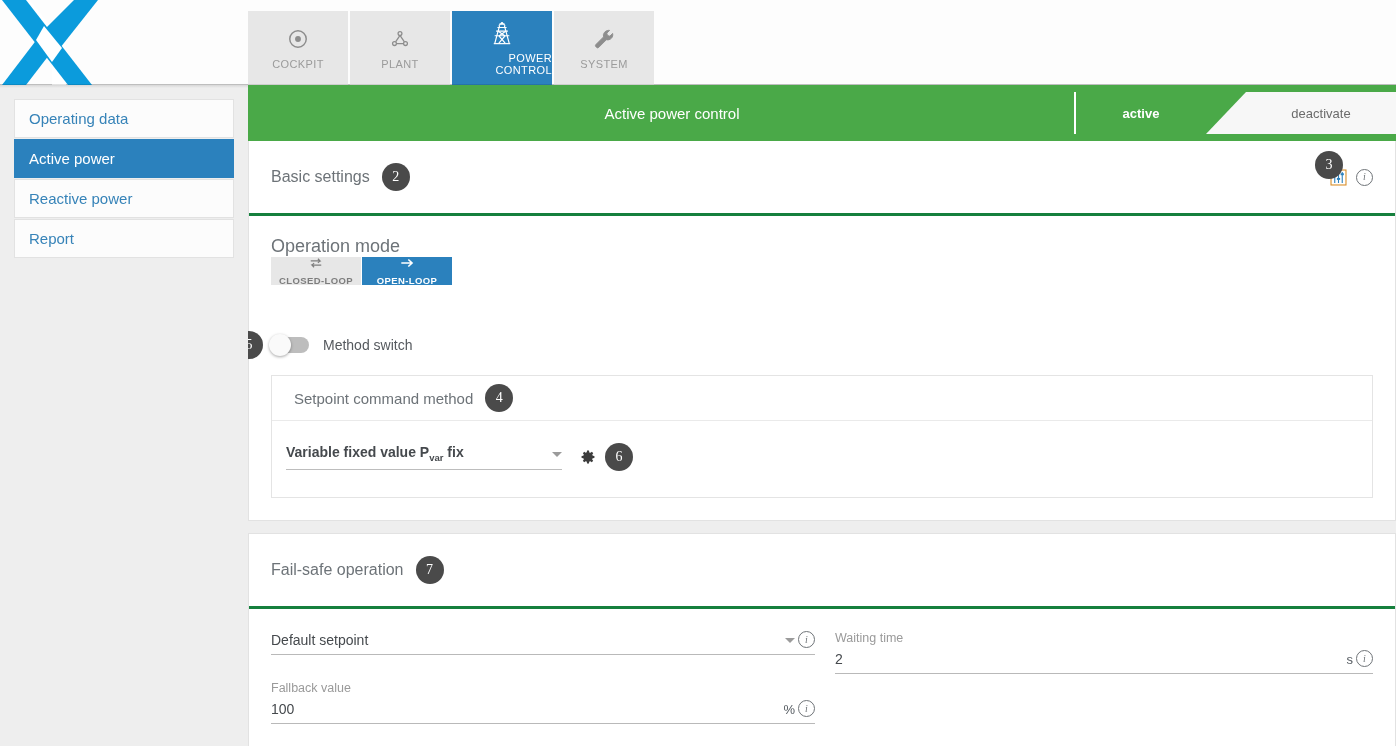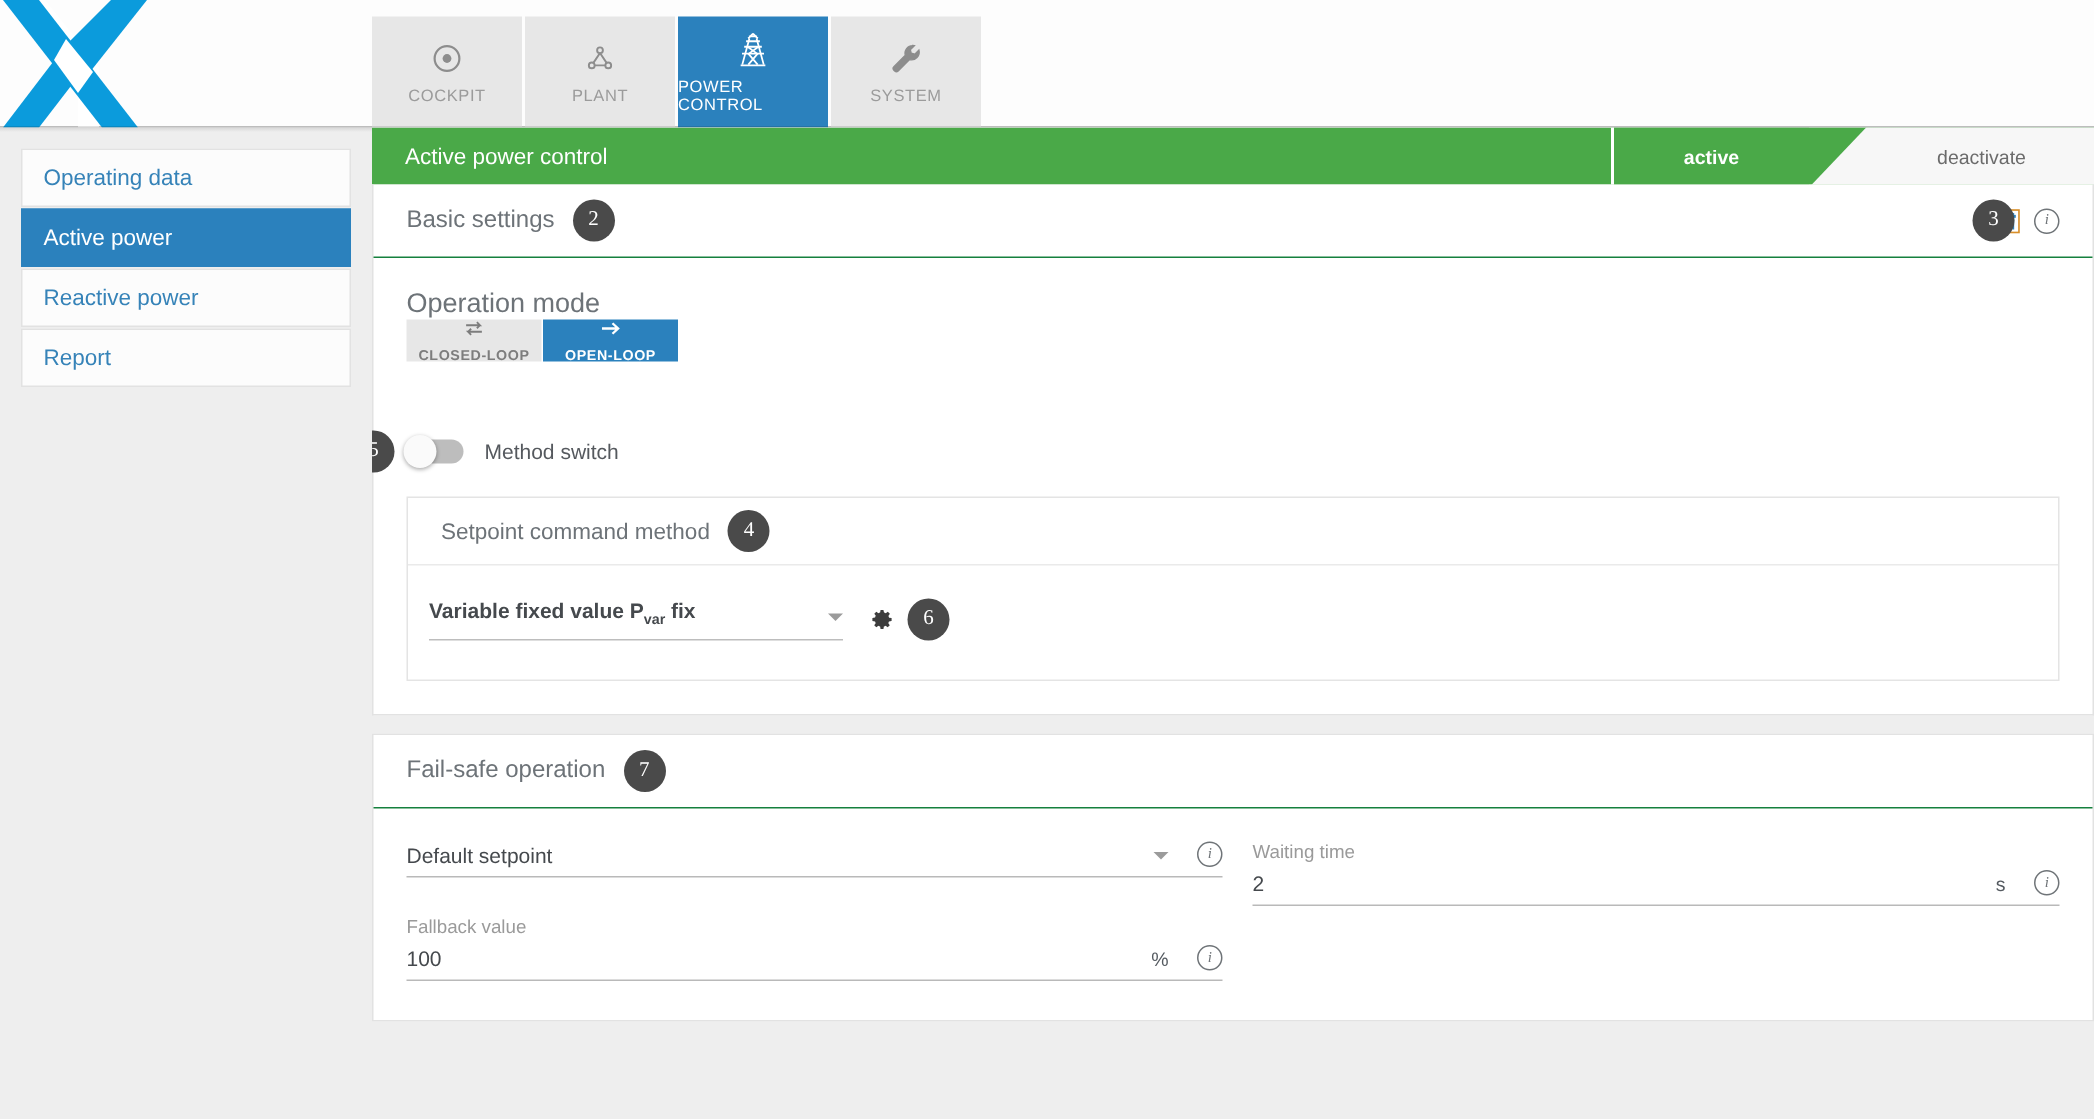--- a/index.html
+++ b/index.html
@@ -19,20 +19,21 @@
 
   
   .topbar {
     position: relative;
     height: 85px;
     background: #fdfdfd;
     border-bottom: 1px solid #d6d6d6;
     box-sizing: border-box;
     display: flex;
     align-items: flex-start;
+    text-align: right;
   }
   .topbar:after {
     content: "";
     position: absolute;
     left: 0; right: 0; bottom: -4px;
     height: 4px;
     background: linear-gradient(to bottom, rgba(0,0,0,.13), rgba(0,0,0,0));
   }
   .logo-box {
     width: 100px;
@@ -110,26 +111,27 @@
   .content {
     flex: 1;
     position: relative;
     background: #eeeeee;
     overflow: hidden;
   }
 
   
   .status-bar {
     position: relative;
-    height: 38px;
+    height: 56px;
     background: #4caf50;
     background: #4aa948;
     display: flex;
     align-items: center;
     overflow: hidden;
+    text-align: center;
   }
   .status-title {
     color: #ffffff;
     font-size: 15px;
     padding-left: 22px;
     flex: 1;
   }
   .status-switch {
     position: relative;
     height: 42px;
@@ -186,24 +188,24 @@
     background: #ffffff;
     border: 1px solid #e2e2e2;
     border-top: none;
     box-sizing: border-box;
   }
   .panel-basic { position: relative; }
   .panel-head {
     height: 48px;
     display: flex;
     align-items: center;
-    padding: 0 22px;
+    padding: 12px 22px;
     font-size: 16px;
     color: #6d7378;
-    border-bottom: 1px solid #15803d;
+    border-bottom: 3px solid #15803d;
     position: relative;
   }
   .panel-head .head-tools {
     margin-left: auto;
     display: flex;
     align-items: center;
     gap: 9px;
   }
   .panel-body { padding: 20px 22px 24px 22px; }
 
@@ -309,21 +311,21 @@
   .input-lab {
     font-size: 12.5px;
     color: #9a9a9a;
     margin-bottom: 5px;
   }
   .input-line {
     border-bottom: 1px solid #b9b9b9;
     display: flex;
     align-items: flex-end;
     padding-bottom: 6px;
-    gap: 19px;
+    gap: 3px;
   }
   .input-val {
     flex: 1;
     font-size: 14px;
     color: #45494d;
   }
   .unit { font-size: 13px; color: #555b61; }
 
   
   .ico-info {

